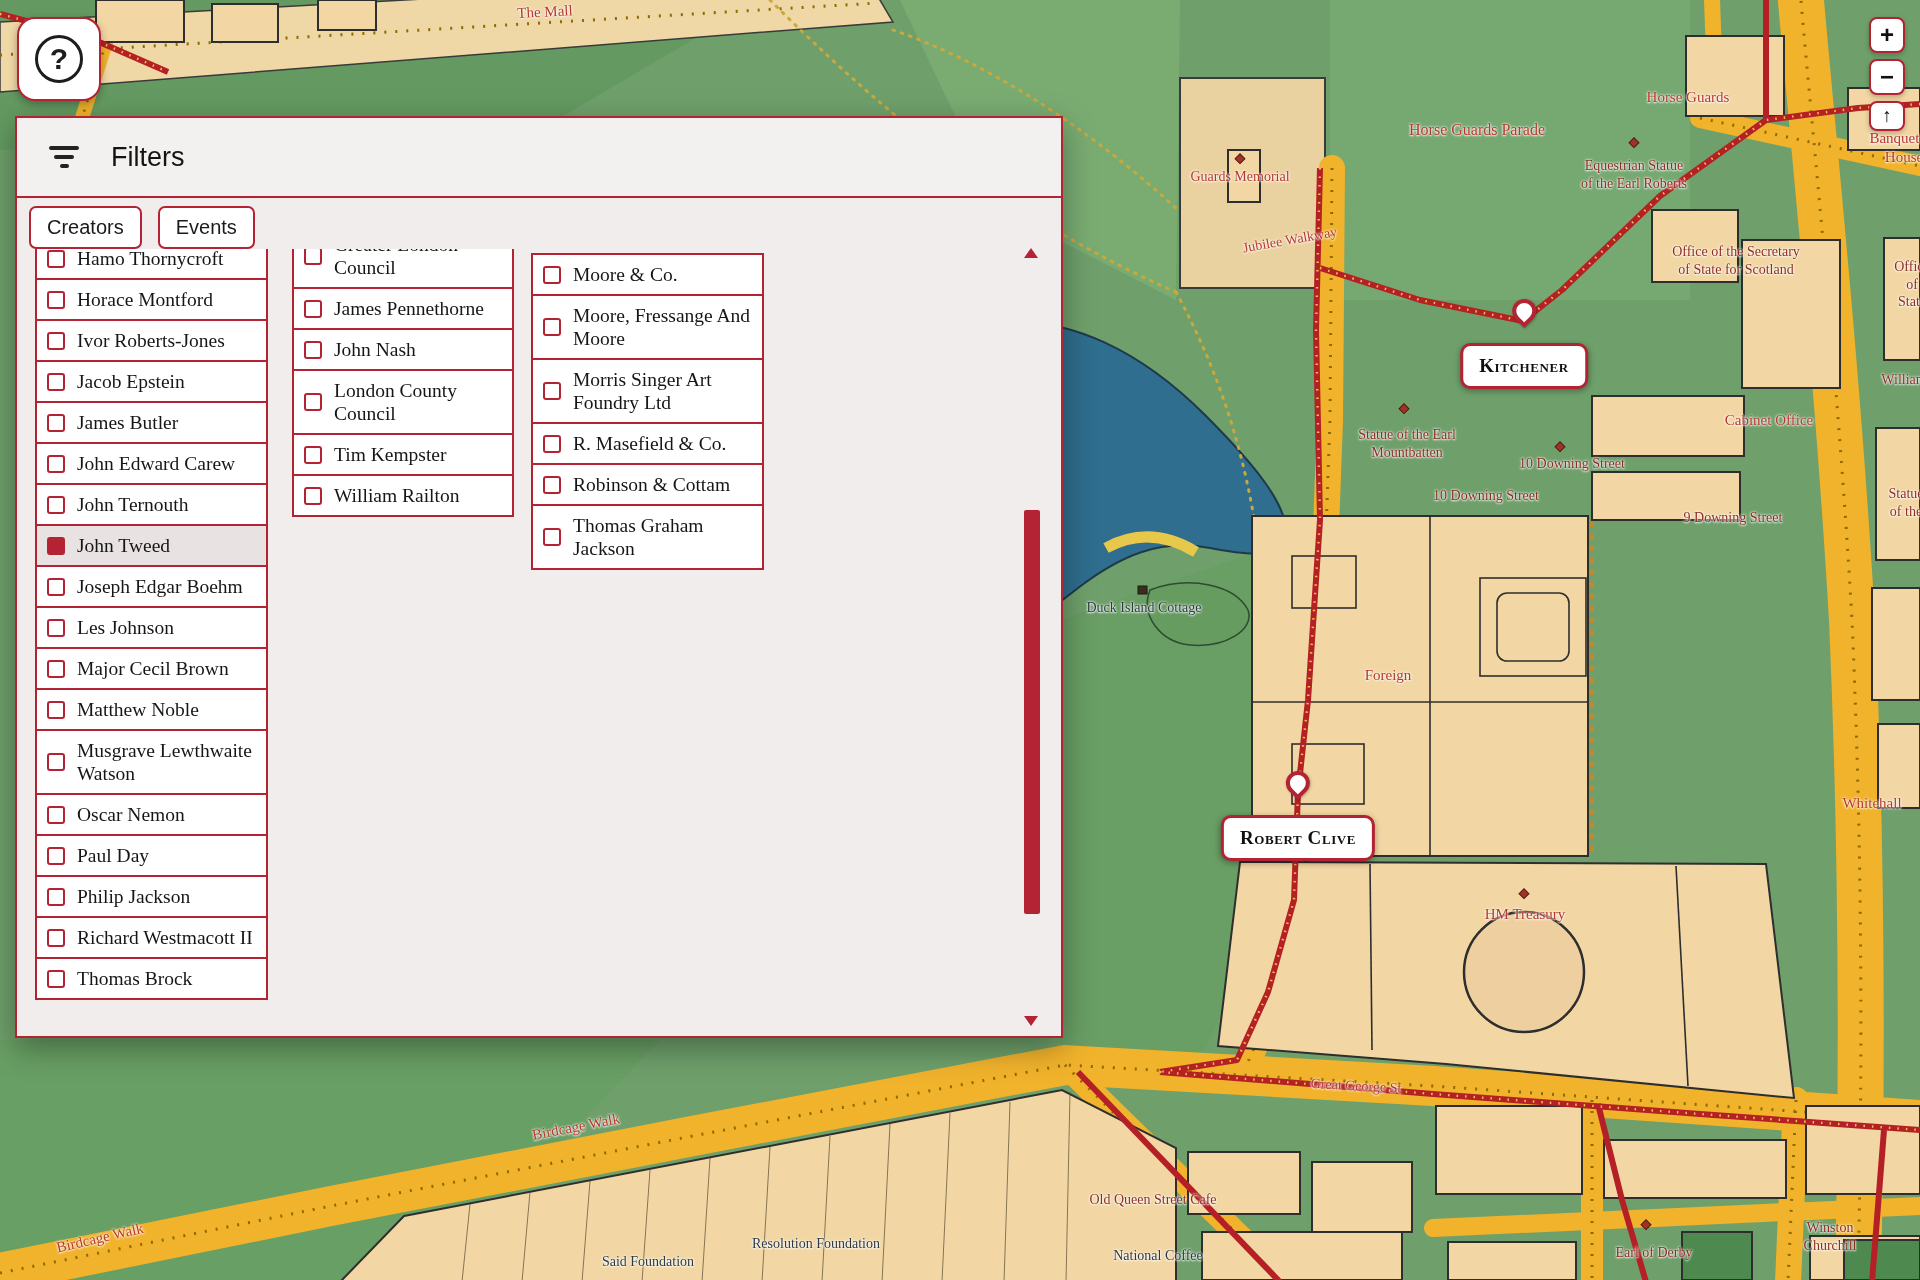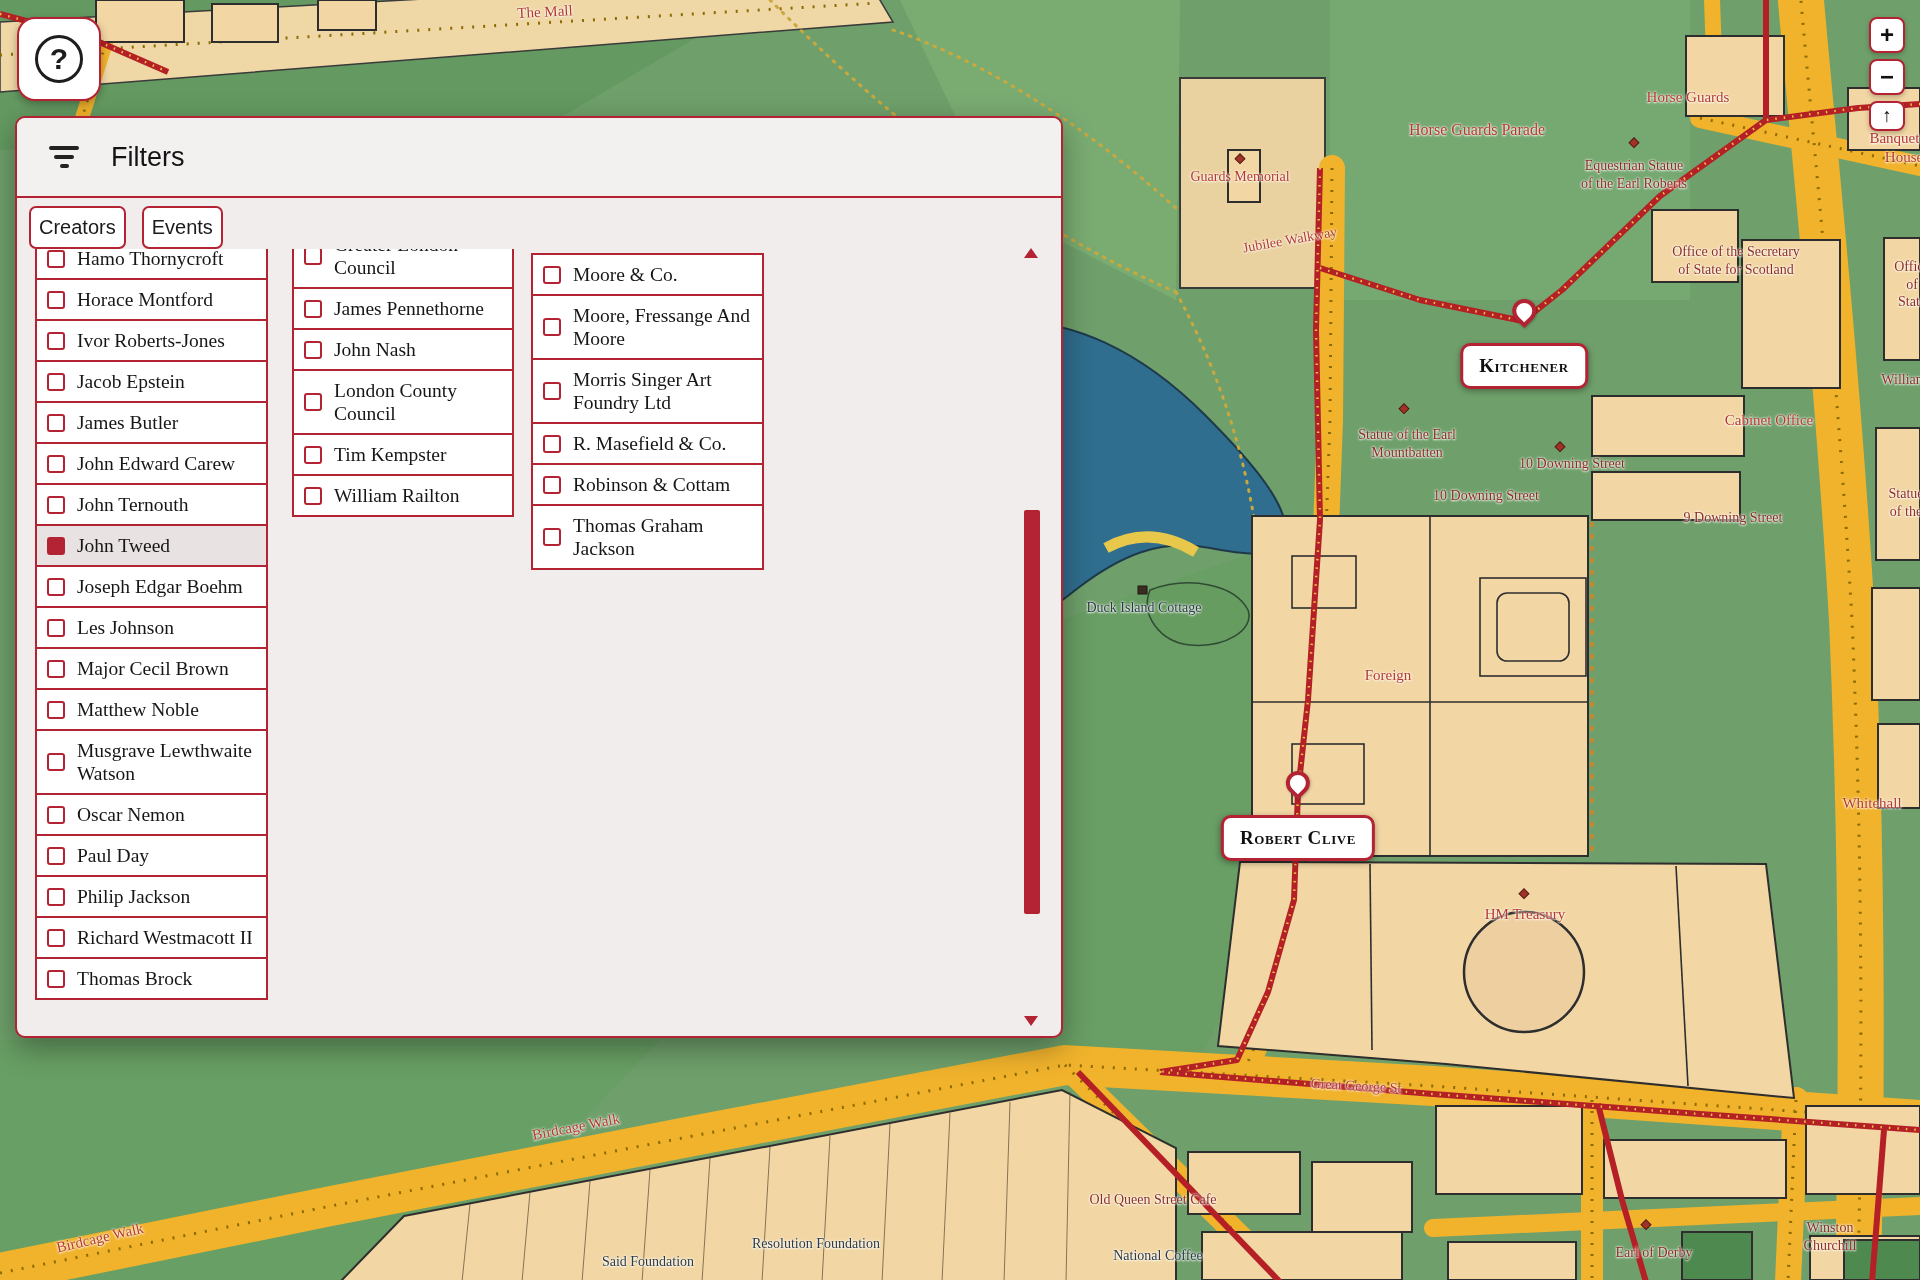--- a/index.html
+++ b/index.html
@@ -21,31 +21,31 @@
   .marker{position:absolute;transform:translate(-50%,-50%)}
   .marker-box{background:#fff;border:3px solid #b42334;border-radius:10px;padding:9px 16px;
     font-family:"Liberation Serif",serif;font-variant:small-caps;font-weight:700;font-size:19px;
     letter-spacing:.6px;color:#101010;box-shadow:0 2px 6px rgba(0,0,0,.35);white-space:nowrap;cursor:pointer}
   .pin{position:absolute;left:50%;top:-44px;width:24px;height:24px;margin-left:-12px;background:#fff;
     border:4px solid #b42334;border-radius:50% 50% 50% 0;transform:rotate(-45deg);
     box-shadow:0 1px 3px rgba(0,0,0,.3)}
 
   
   #filters{position:absolute;left:15px;top:116px;width:1048px;height:922px;background:#f1eded;
-    border:2px solid #b42334;border-radius:10px;box-shadow:0 10px 30px rgba(0,0,0,.35);z-index:5}
+    border:2px solid #b42334;border-radius:0;box-shadow:0 10px 30px rgba(0,0,0,.35);z-index:5}
   .f-header{position:absolute;top:0;left:0;right:0;height:80px;border-bottom:2px solid #b42334;
     display:flex;align-items:center;gap:32px;padding-left:32px;border-radius:9px 9px 0 0;background:#f3f0f0}
   .f-icon{display:flex;flex-direction:column;gap:5px;align-items:center;cursor:pointer}
   .f-icon span{display:block;height:4px;background:#222;border-radius:2px}
   .f-icon span:nth-child(1){width:30px}
   .f-icon span:nth-child(2){width:20px}
   .f-icon span:nth-child(3){width:9px}
   .f-title{font-size:27px;color:#141414}
   .f-tabs{position:absolute;top:88px;left:12px;display:flex;gap:16px;z-index:2}
-  .f-tab{background:#fff;border:2.5px solid #b42334;border-radius:7px;padding:8px 8px;font-size:20px;
+  .f-tab{background:#fff;border:2.5px solid #b42334;border-radius:7px;padding:8px 16px;font-size:20px;
     color:#1a1a1a;cursor:pointer}
   .f-body{position:absolute;top:131px;left:18px;right:40px;bottom:2px;overflow:hidden;
     display:flex;gap:24px;align-items:flex-start}
   .filter-col{overflow:hidden;height:100%}
   .filter-col:nth-child(1){width:233px}
   .filter-col:nth-child(2){width:222px}
   .filter-col:nth-child(3){width:233px;margin-left:-7px}
   .filter-col:nth-child(1) .inner{margin-top:-12px}
   .filter-col:nth-child(2) .inner{margin-top:-26px}
   .filter-col:nth-child(3) .inner{margin-top:6px}

